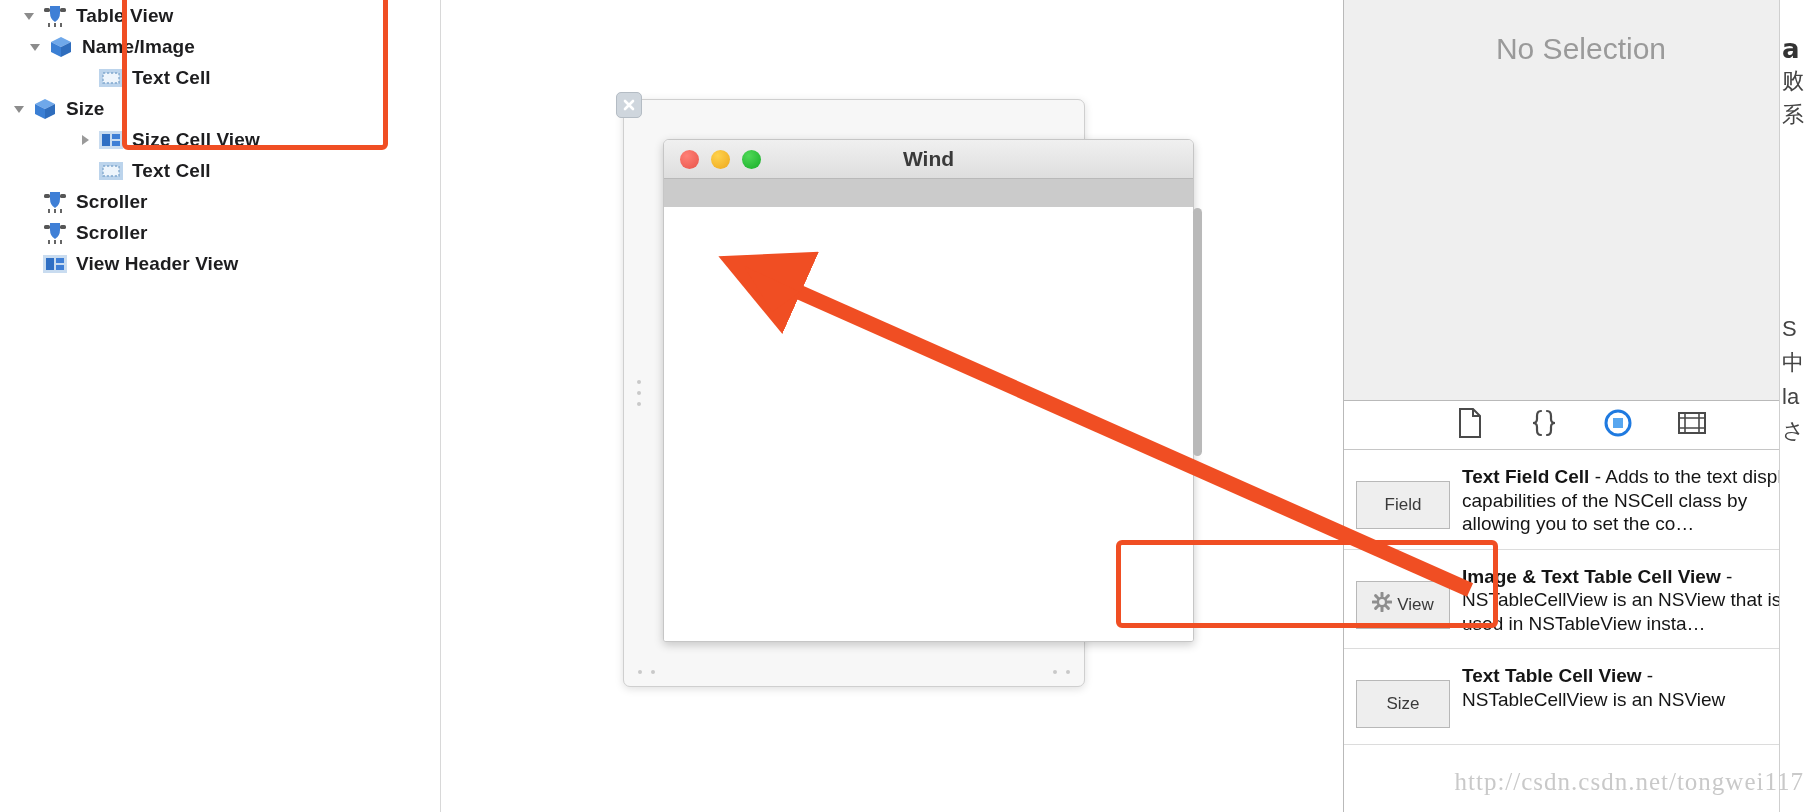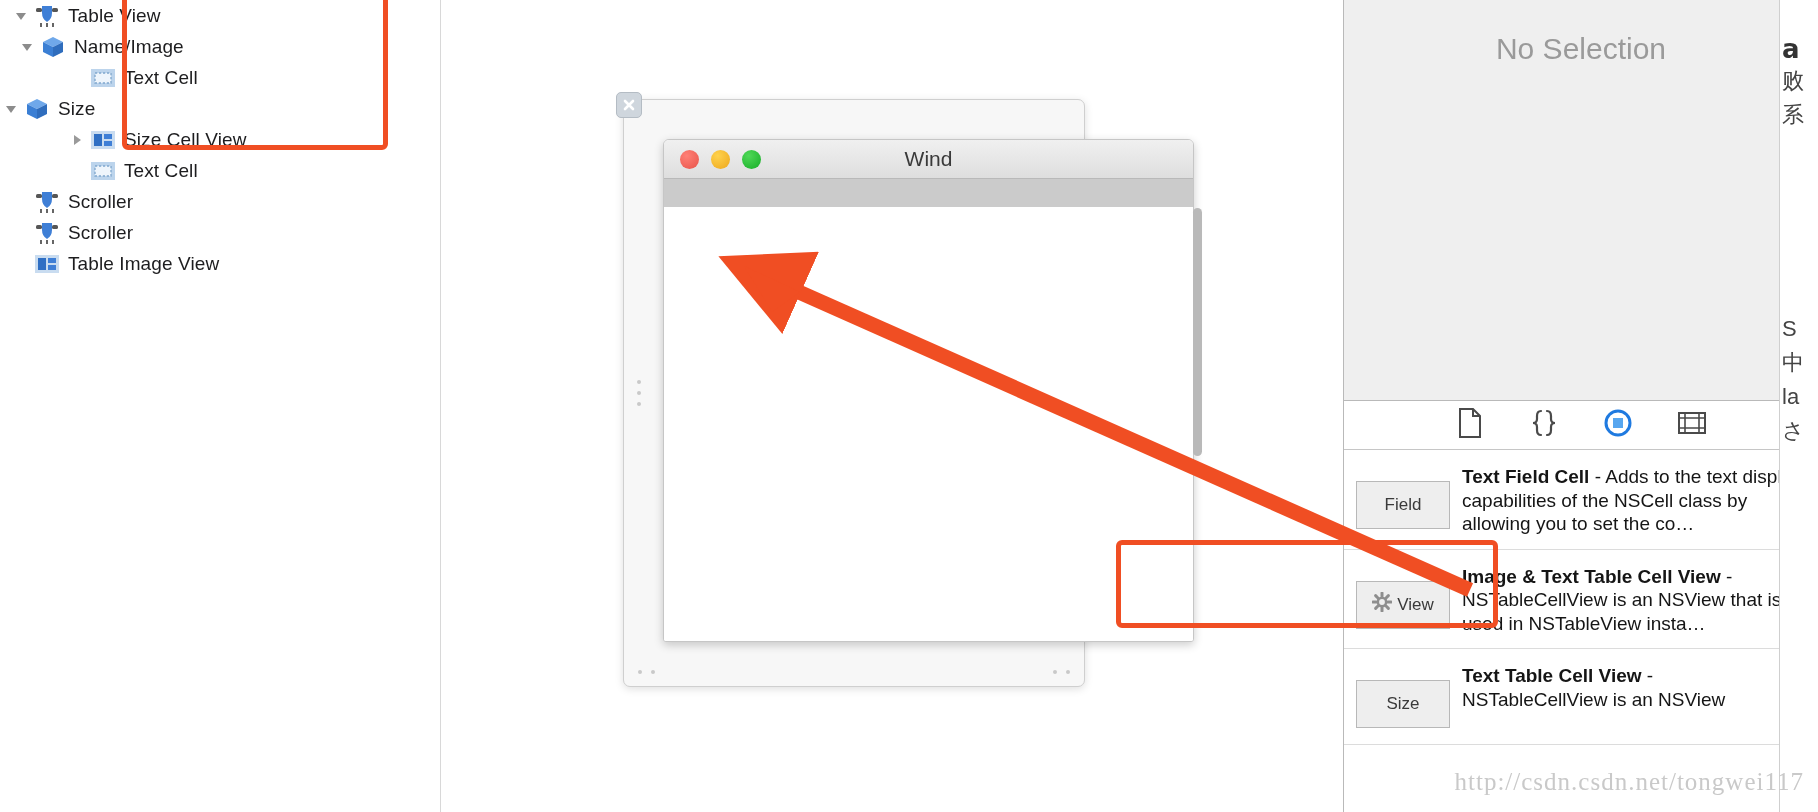--- a/index.html
+++ b/index.html
@@ -10,21 +10,21 @@
     overflow:hidden;
     position:relative;
   }
   .root{position:absolute;inset:0;display:flex;}
 
   
   .outline-pane{
     width:440px;height:812px;background:#ffffff;position:relative;
     border-right:1px solid #d8d8d8;flex:0 0 440px;
   }
-  .tree{position:absolute;left:0;top:0;width:440px;}
+  .tree{position:absolute;left:8px;top:0;width:440px;font-weight:bold;}
   .tree-row{
     height:31px;display:flex;align-items:center;
     font-size:19px;color:#1d1d1f;white-space:nowrap;
   }
   .tri{
     width:22px;flex:0 0 22px;display:flex;align-items:center;justify-content:center;
   }
   .tri svg{display:block;}
   .row-icon{width:30px;flex:0 0 30px;display:flex;align-items:center;justify-content:center;}
   .row-label{padding-left:6px;letter-spacing:.1px;}
@@ -52,21 +52,21 @@
     height:38px;background:linear-gradient(#f0f0f0,#dedede);
     border-bottom:1px solid #b9b9b9;position:relative;display:flex;align-items:center;
   }
   .lights{display:flex;gap:12px;padding-left:16px;}
   .light{width:19px;height:19px;border-radius:50%;}
   .l-red{background:radial-gradient(circle at 35% 30%,#ff8076,#e8544a);}
   .l-yellow{background:radial-gradient(circle at 35% 30%,#ffd24d,#eda71c);}
   .l-green{background:radial-gradient(circle at 35% 30%,#4fd857,#17ad27);}
   .win-title{
     position:absolute;left:0;right:0;text-align:center;font-size:21px;
-    font-weight:normal;color:#3a3a3a;pointer-events:none;
+    font-weight:bold;color:#3a3a3a;pointer-events:none;
   }
   .toolbar-strip{height:28px;background:#cbcbcb;border-bottom:1px solid #b4b4b4;}
   .content-area{position:absolute;top:67px;left:0;right:0;bottom:0;background:#ffffff;}
   .win-scroll{
     position:absolute;right:-118px;top:108px;width:9px;height:248px;
     background:#b9b9b9;border-radius:5px;
   }
   .side-dots{
     position:absolute;left:13px;top:50%;transform:translateY(-50%);
     display:flex;flex-direction:column;gap:7px;
@@ -248,21 +248,21 @@
         <div class="tree-row" style="padding-left: 10px;">
           <span class="tri"></span>
           <span class="row-icon">
             <svg width="26" height="26" viewBox="0 0 26 26">
               <rect x="1" y="4" width="24" height="18" fill="#c9dcf0"></rect>
               <rect x="4" y="7" width="8" height="12" fill="#2f6fc4"></rect>
               <rect x="14" y="7" width="8" height="5" fill="#3f7fd6"></rect>
               <rect x="14" y="14" width="8" height="5" fill="#3f7fd6"></rect>
             </svg>
           </span>
-          <span class="row-label">Table Image View</span>
+          <span class="row-label">View Header View</span>
         </div>
       </div>
   </div>
 
   <div class="canvas-pane">
     <div class="ib-window">
       <div class="ib-badge">
         <svg width="16" height="16" viewBox="0 0 16 16">
           <path d="M4 4 L12 12 M12 4 L4 12" stroke="#ffffff" stroke-width="2.6" stroke-linecap="round"></path>
         </svg>

